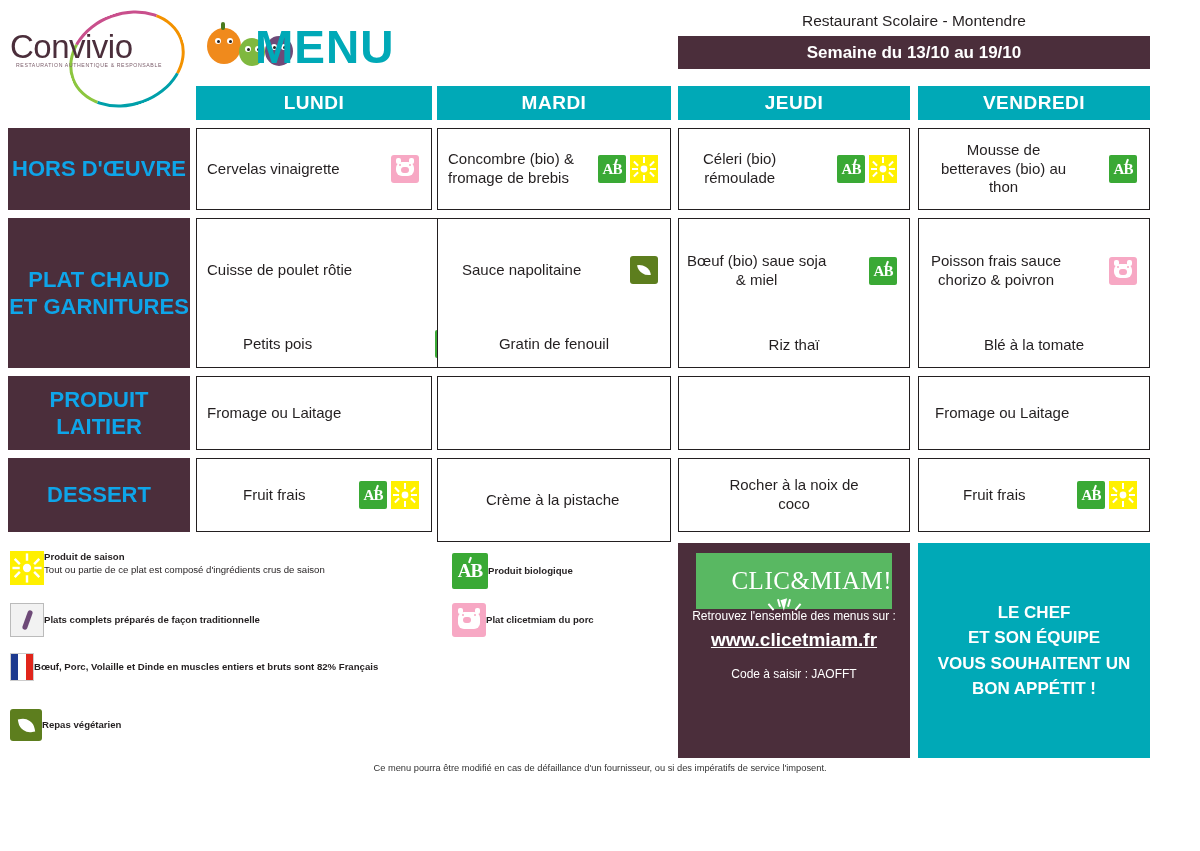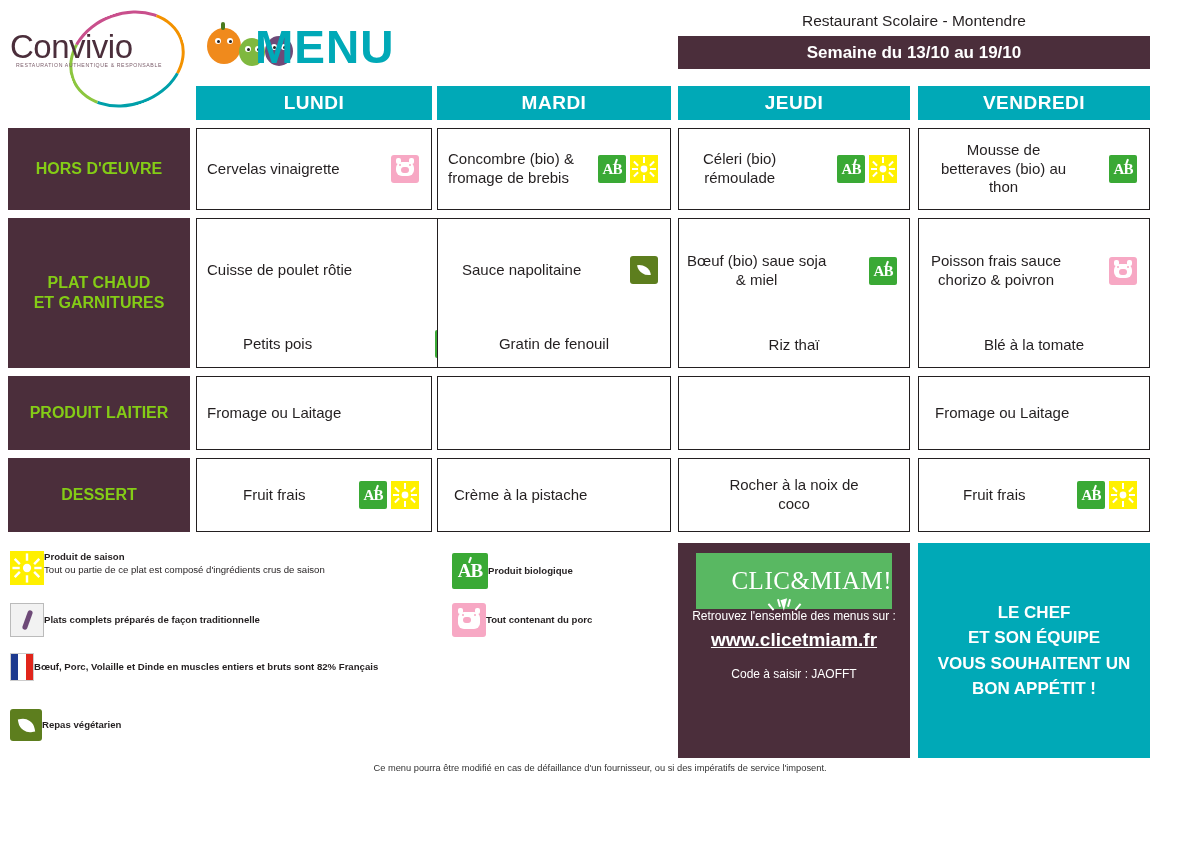--- a/index.html
+++ b/index.html
@@ -81,23 +81,23 @@
     display: flex; align-items: center; justify-content: center;
     font-size: 19px; font-weight: bold; letter-spacing: 0.5px;
   }
 
   
   .grid { position: absolute; left: 0; top: 128px; width: 1200px; }
   .row { position: relative; width: 1200px; margin-bottom: 8px; }
 
   .rowlabel {
     position: absolute; left: 8px; top: 0; width: 182px;
-    background: #4b2e3b; color: #84cc16;
-    display: flex; align-items: center; justify-content: center;
-    text-align: center; font-size: 16px; font-weight: bold;
+    background: #4b2e3b; color: #0ea5e9;
+    display: flex; align-items: center; justify-content: center;
+    text-align: center; font-size: 22px; font-weight: bold;
     line-height: 1.25;
   }
   .cell {
     position: absolute; top: 0;
     border: 1px solid #231f20; background: #fff;
     box-sizing: border-box;
   }
   .cell-inner {
     position: relative; width: 100%; height: 100%;
     display: flex; flex-direction: column; justify-content: center;
@@ -472,21 +472,21 @@
                       <rect x="5" y="16.4" width="2" height="6" transform="rotate(45 6 19.4)"></rect>
                       <rect x="21" y="5.6" width="2" height="6" transform="rotate(45 22 8.6)"></rect>
                     </g>
                   </svg>
               </span>
             </span>
           </div>
         </div>
       </div>
 
-      <div class="cell" style="left:437px; width:234px; height:74px;">
+      <div class="cell" style="left:437px; width:234px; height:84px;padding-left:32px;">
         <div class="cell-inner">
           <div class="dish" style="justify-content:flex-start; padding-left:16px;">
               <span class="dish-text">Crème à la pistache</span>
             </div>
         </div>
       </div>
 
       <div class="cell" style="left:678px; width:232px; height:74px;">
         <div class="cell-inner">
           <div class="dish">
@@ -577,21 +577,21 @@
     </div>
 
     <div class="legend-item" style="left:452px; top:60px; width:220px; align-items:center;">
       <span class="legend-icon bdg bdg-porc" style="width:34px;height:34px;">
           <span class="pig" style="width:22px;height:17px;">
             <span class="pig-snout"></span>
             <span class="pig-eye" style="left:4px;"></span>
             <span class="pig-eye" style="right:4px;"></span>
           </span>
         </span>
-      <span class="legend-text">Tout contenant du porc</span>
+      <span class="legend-text">Plat clicetmiam du porc</span>
     </div>
   </div>
 
   <div class="clic-panel">
     <div class="clic-logo">
       <div class="clic-logo-text">CLIC&amp;MIAM!</div>
       <div class="clic-rays">
         <i style="left:0px; top:6px; transform:rotate(-40deg);"></i>
         <i style="left:8px; top:2px; transform:rotate(-15deg);"></i>
         <i style="left:18px; top:2px; transform:rotate(15deg);"></i>

